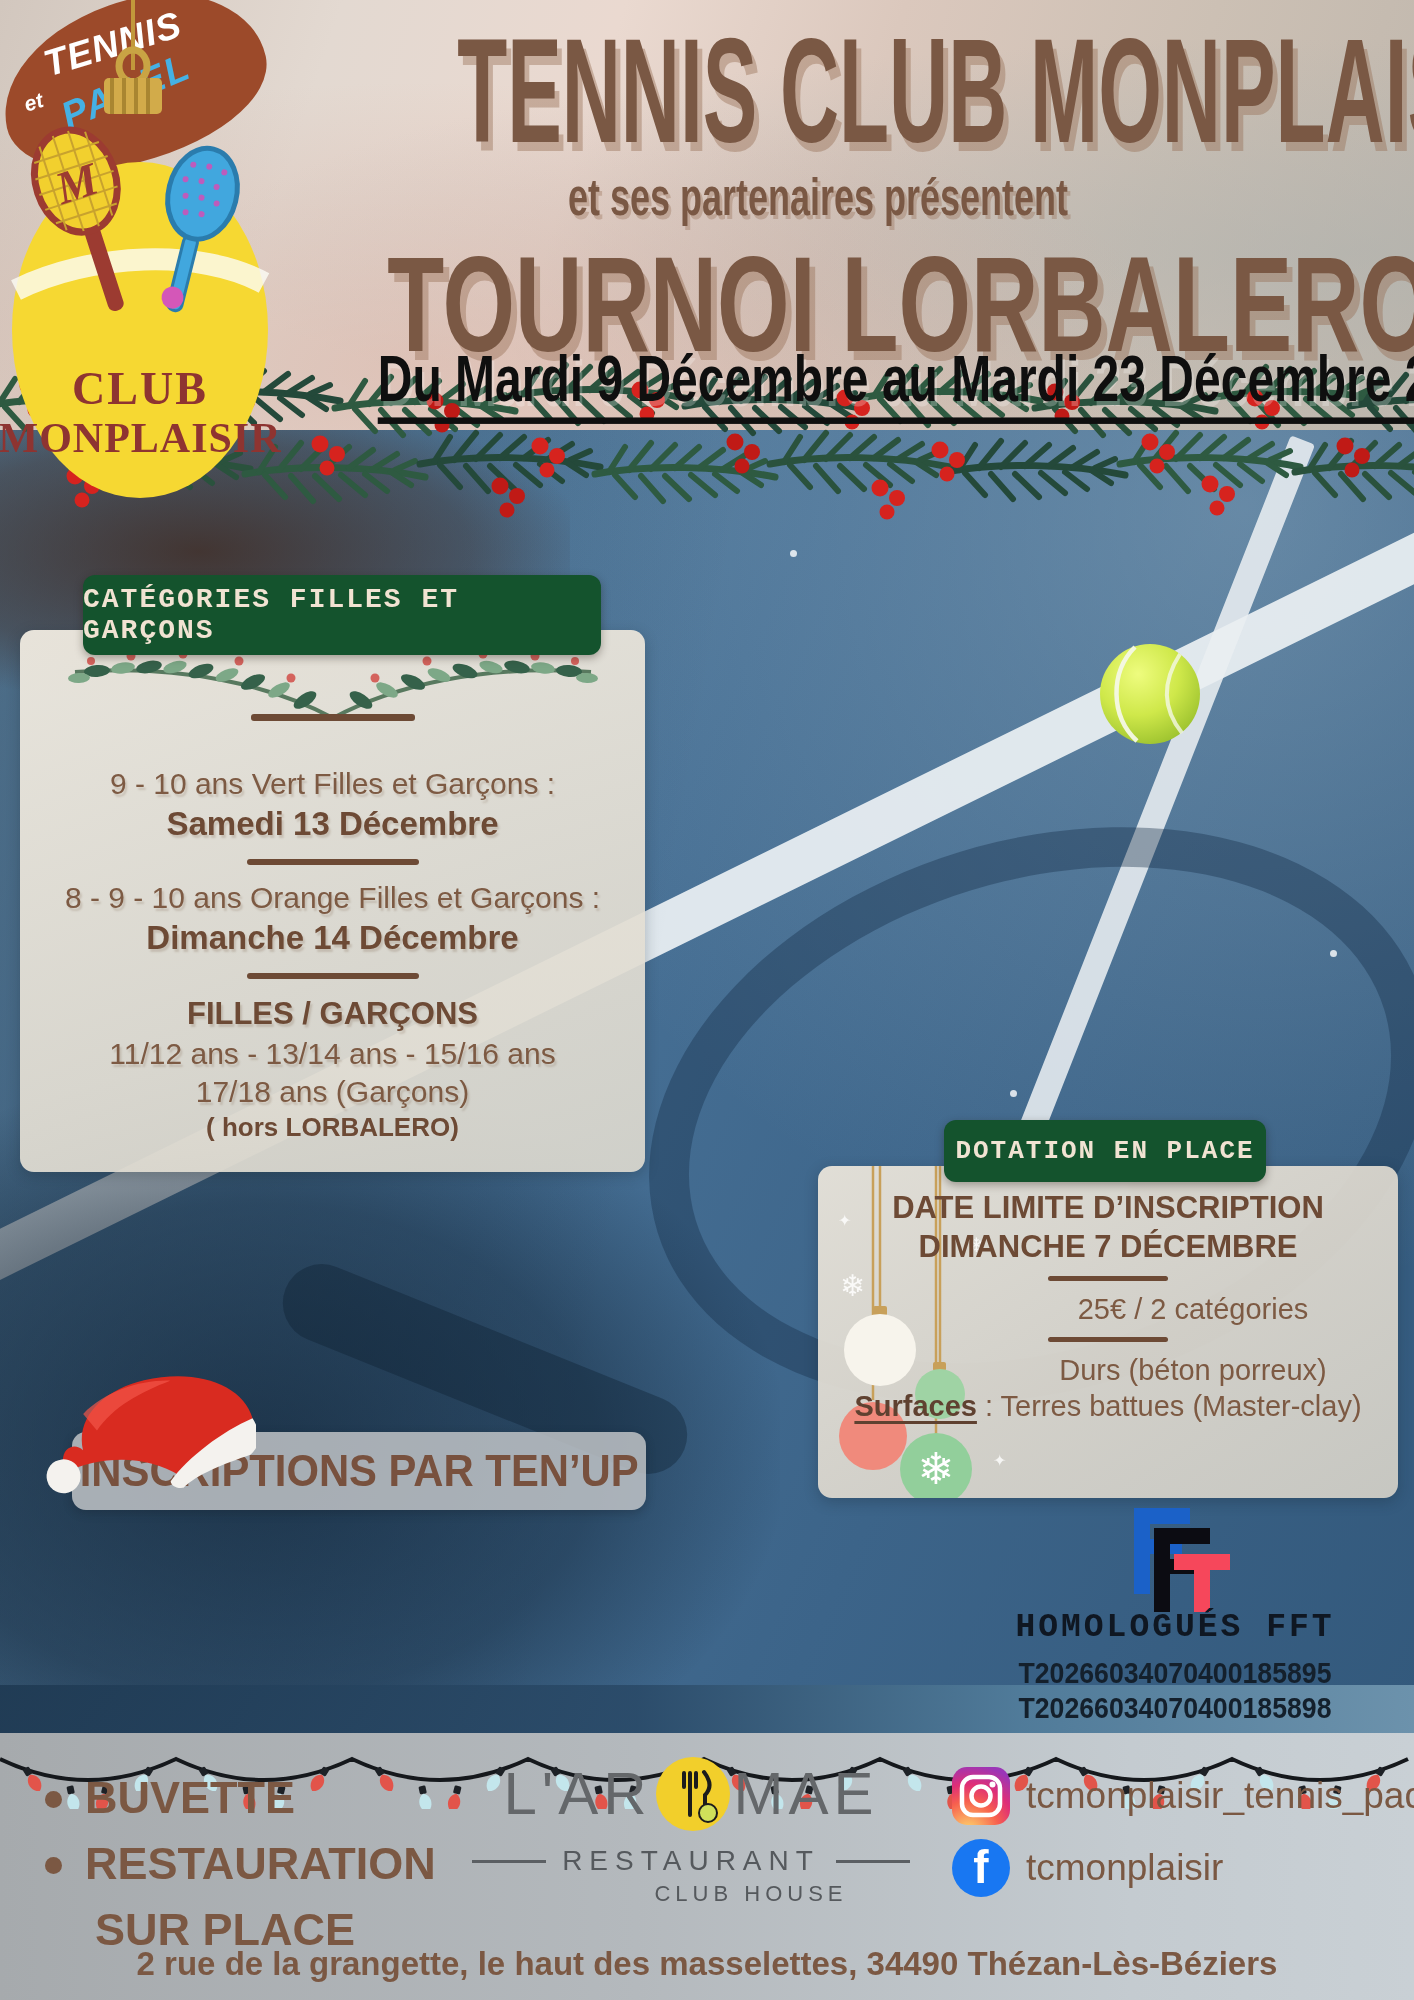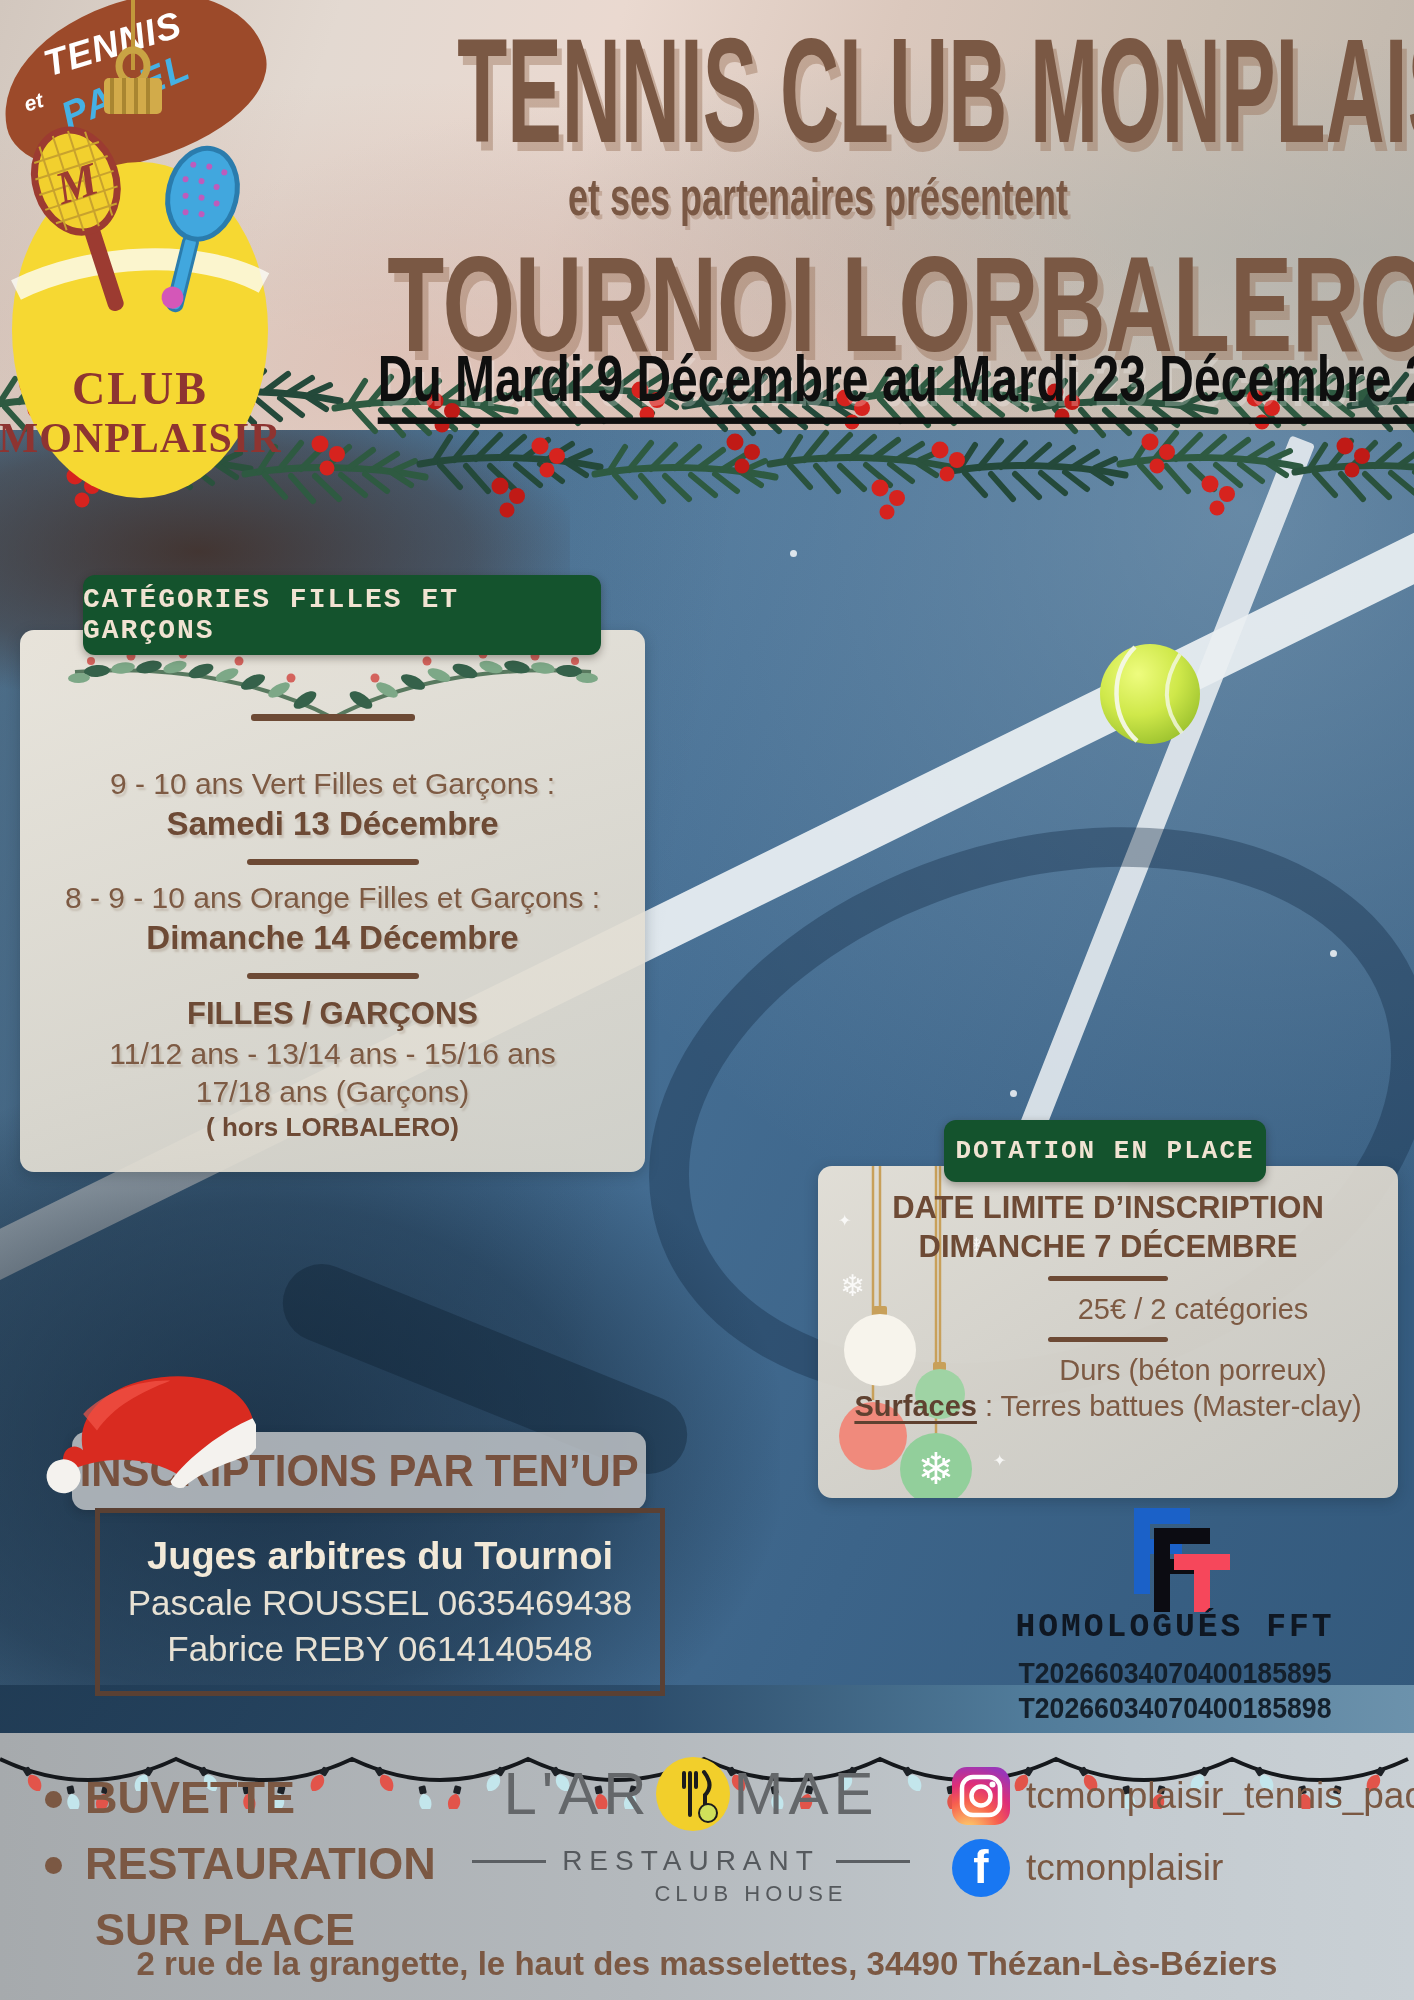--- a/index.html
+++ b/index.html
@@ -364,25 +364,20 @@
     <g transform="rotate(-6 115 70)">
       <path d="M36,96 C30,72 48,66 56,76 C52,42 84,18 124,13 C178,6 222,28 228,62 L150,112 C118,86 72,84 36,96 Z" fill="#d92b20"></path>
       <path d="M60,40 C84,20 120,12 150,16 C120,24 90,36 72,58 Z" fill="#f25548" opacity=".7"></path>
       <path d="M140,116 C160,94 196,72 228,62 C236,78 232,92 222,98 C196,104 166,112 152,124 C144,124 140,120 140,116 Z" fill="#f4f2ee"></path>
       <circle cx="34" cy="100" r="17" fill="#f4f2ee"></circle>
     </g>
   </svg>
   <div class="abs insc-bar">
     <span>INSCRIPTIONS PAR TEN’UP</span>
   </div>
-  <div class="abs judges">
-    <div class="jt">Juges arbitres du Tournoi</div>
-    <div class="jn">Pascale ROUSSEL 0635469438</div>
-    <div class="jn">Fabrice REBY 0614140548</div>
-  </div>
 
   <svg class="abs fft-logo" viewBox="0 0 104 106">
     <path d="M6,2 h56 v16 h-40 v15 h32 v15 h-32 v40 h-16 z" fill="#1b61c8"></path>
     <path d="M26,22 h56 v16 h-40 v15 h32 v15 h-32 v38 h-16 z" fill="#0c0c12"></path>
     <path d="M46,48 h56 v16 h-20 v42 h-16 v-42 h-20 z" fill="#f6475b"></path>
   </svg>
   <div class="abs fft-text">
     <div class="fft-label">HOMOLOGUÉS FFT</div>
     <div class="fft-code" style="margin-top:8px;">T20266034070400185895</div>
     <div class="fft-code">T20266034070400185898</div>

